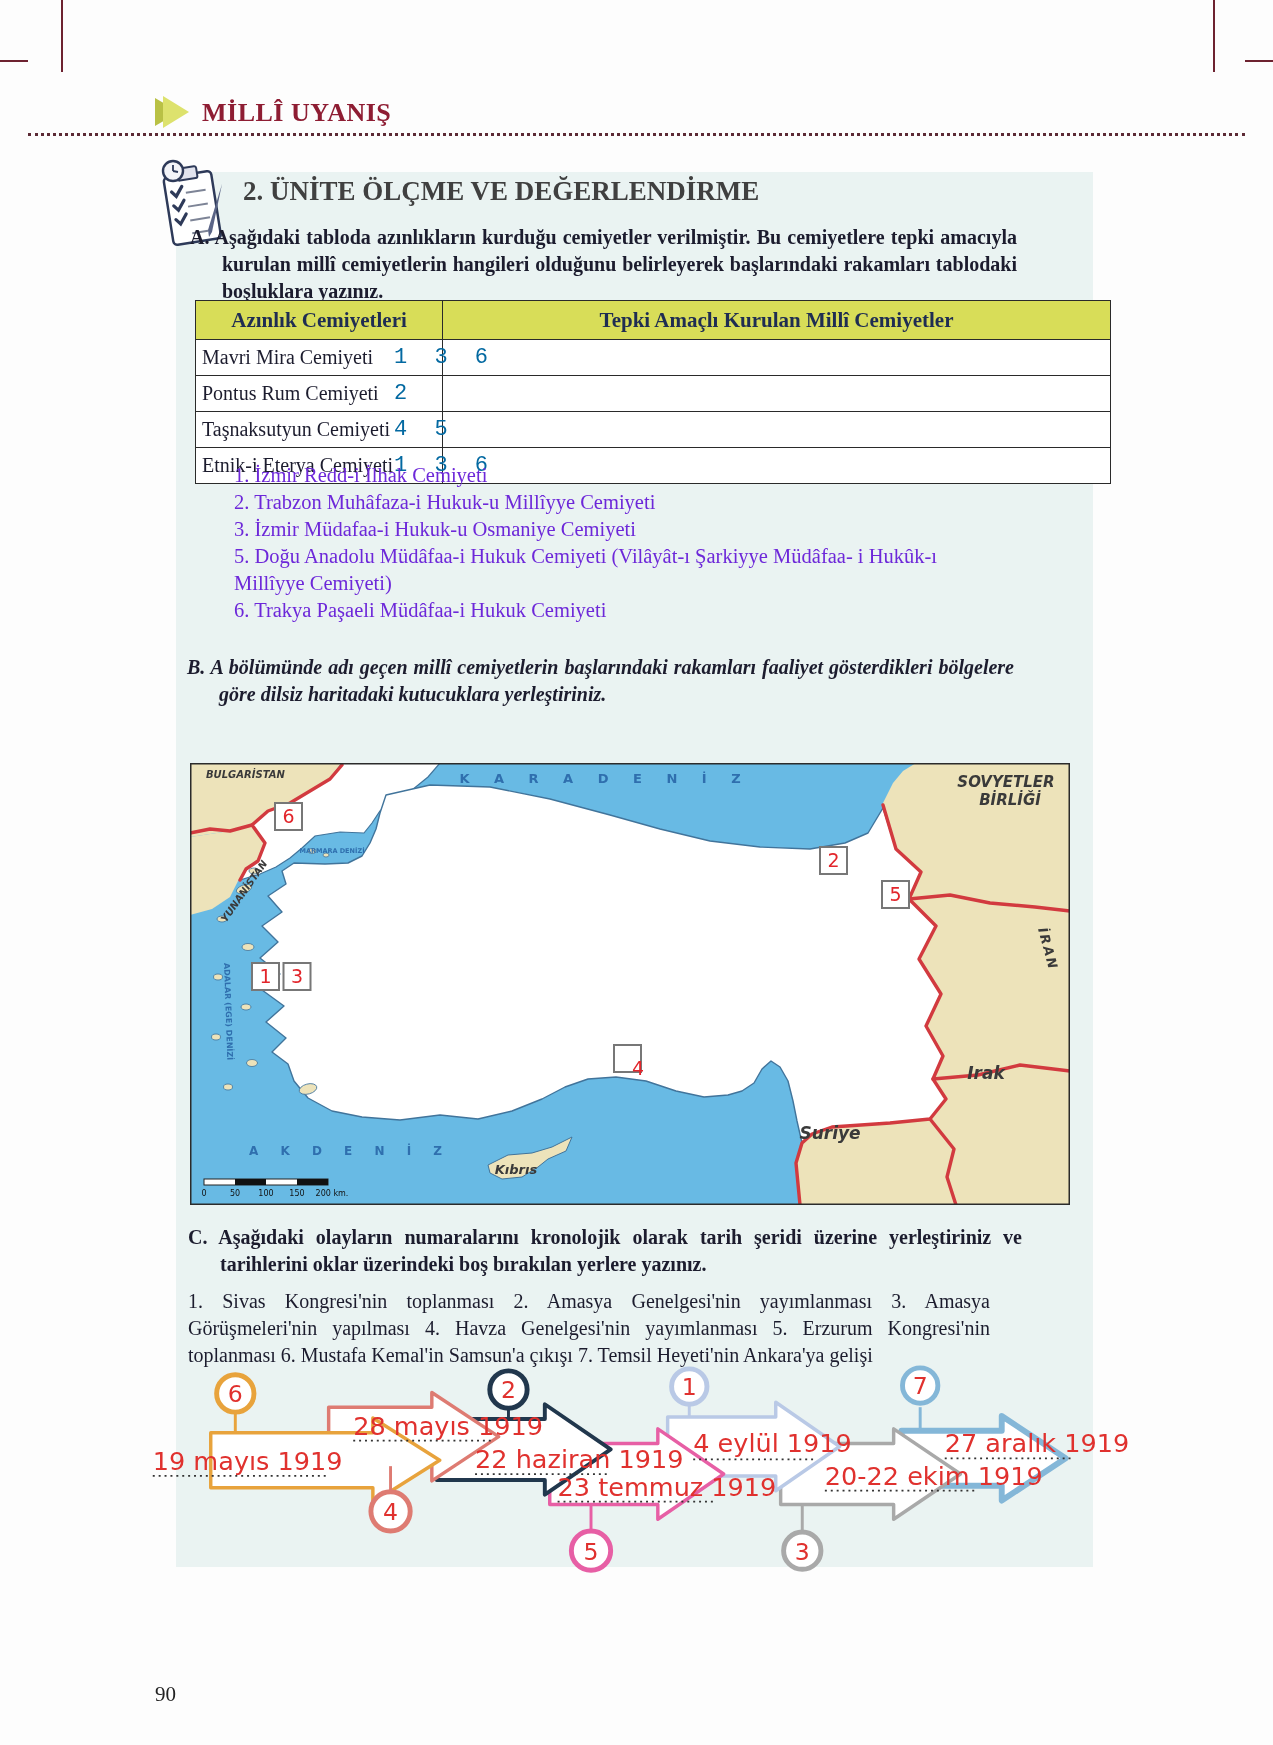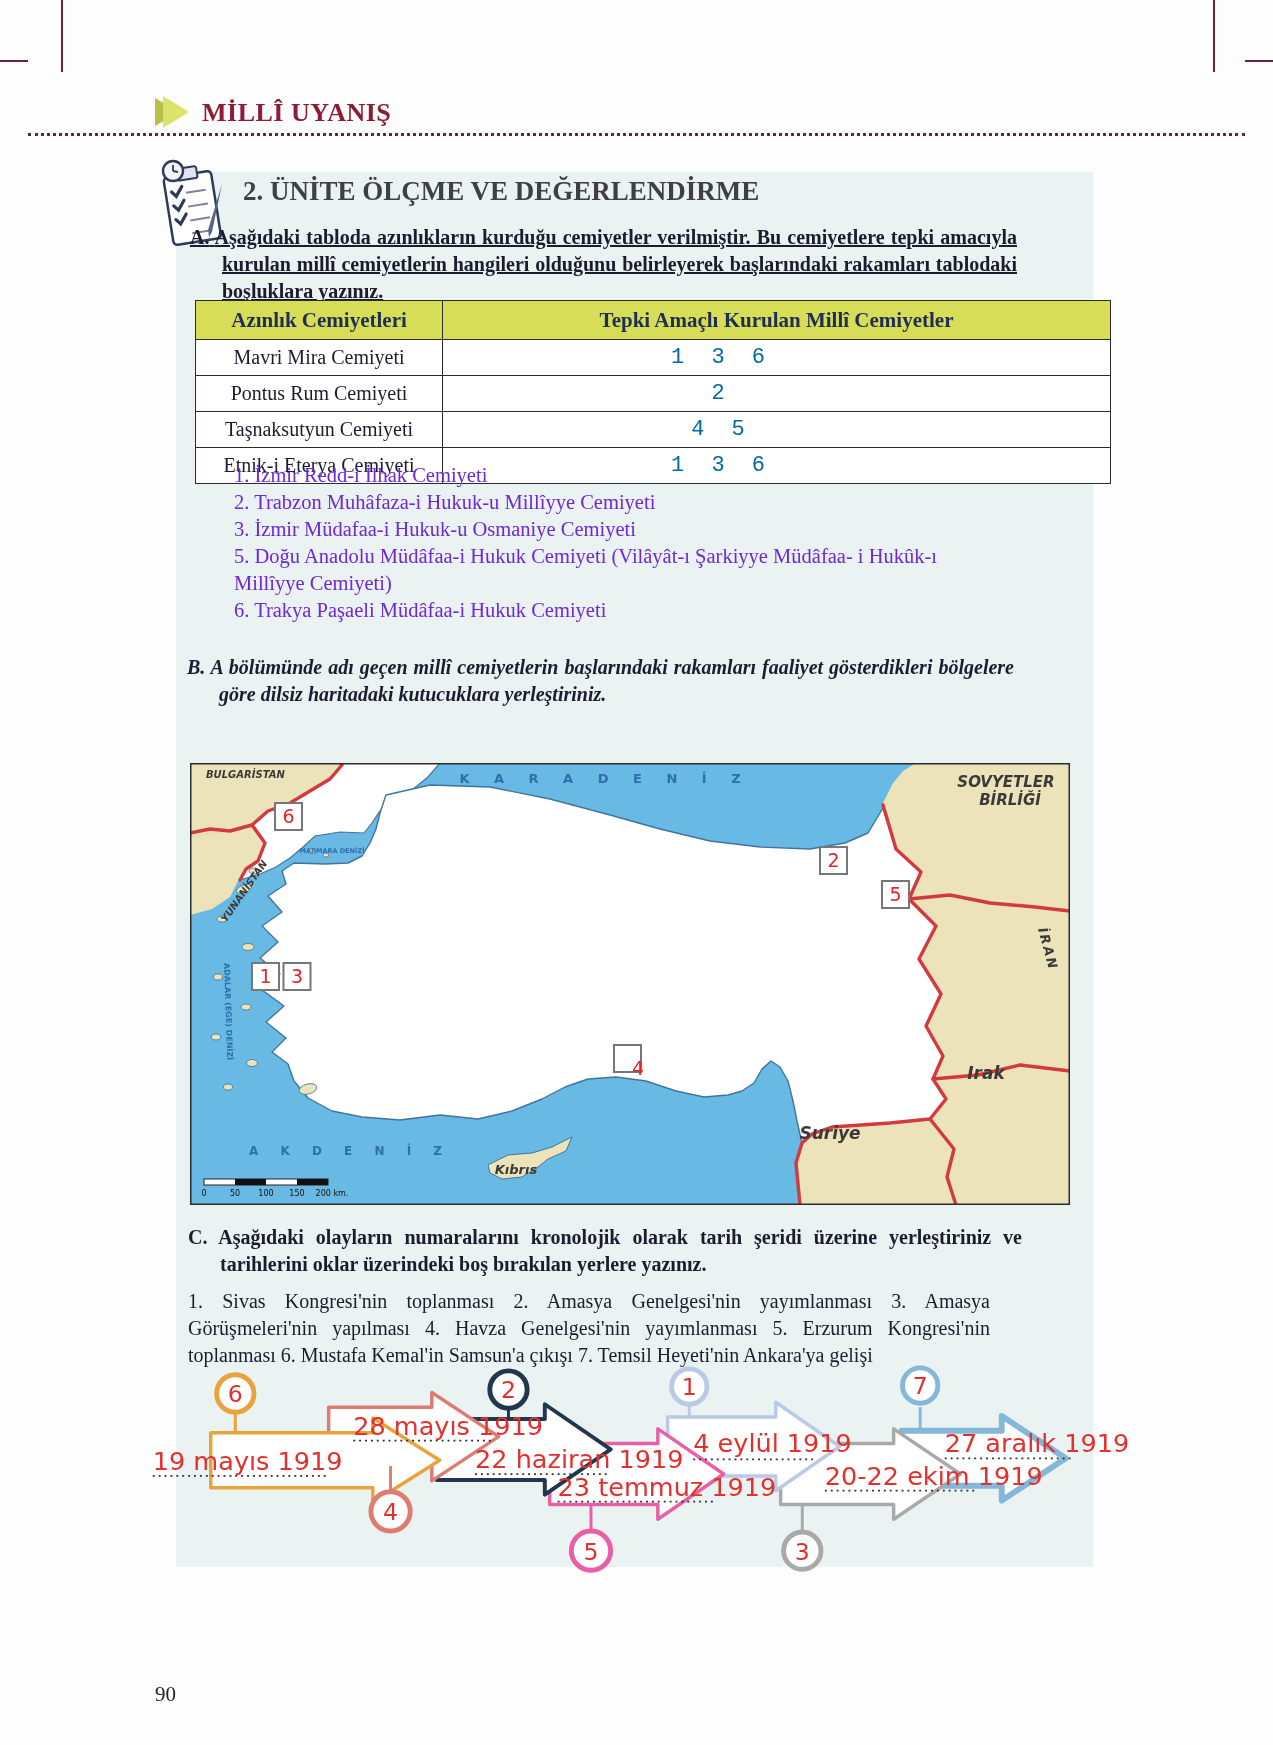--- a/index.html
+++ b/index.html
@@ -24,21 +24,21 @@
     font-weight:bold;padding-left:32px;text-indent:-32px;}
   .para .lbl{font-weight:bold;}
   .plain{font-weight:normal;}
 
   
   #societies-table{position:absolute;left:195px;top:300px;width:916px;border-collapse:collapse;}
   #societies-table th,#societies-table td{border:1.6px solid #2a2a2a;}
   #societies-table th{background:#d8dd58;color:#1f2d52;font-size:21px;font-weight:bold;
     height:34px;padding:2px 6px;}
   #societies-table td{background:#fff;height:31px;font-size:20px;color:#1c1c2e;
-    text-align:center;padding:2px 6px;}
+    text-align:left;padding:2px 6px;}
   #societies-table td.ans{font-family:Liberation Mono, monospace;color:#0369a1;
     font-size:22px;letter-spacing:7px;}
   #societies-table td.ans span{display:inline-block;transform:translateX(-55px);}
   .colname{width:27%;}
 
   #society-list{position:absolute;left:234px;top:462px;width:760px;font-size:20.5px;
     line-height:1.32;color:#6d28d9;}
   #society-list div{margin:0;}
 
   
@@ -86,21 +86,21 @@
       <path d="M18,31 l4,5 l7,-9" fill="none" stroke="#2e3a59" stroke-width="3.2" stroke-linecap="round"></path>
       <path d="M18,45 l4,5 l7,-9" fill="none" stroke="#2e3a59" stroke-width="3.2" stroke-linecap="round"></path>
       <path d="M18,59 l4,5 l7,-9" fill="none" stroke="#2e3a59" stroke-width="3.2" stroke-linecap="round"></path>
     </g>
     <circle cx="17" cy="13" r="10" fill="#f3f4f8" stroke="#2e3a59" stroke-width="2.4"></circle>
     <path d="M17,13 L17,7 M17,13 L22,14" stroke="#2e3a59" stroke-width="1.8" fill="none"></path>
     <path d="M66,26 L56,74 L53,79 L52,72 Z" fill="#5a6486"></path>
   </svg>
   <div id="unit-title">2. ÜNİTE ÖLÇME VE DEĞERLENDİRME</div>
 
-  <div class="para" style="left:190px;top:224px;width:795px;text-decoration:underline;">
+  <div class="para" style="left:190px;top:224px;width:795px;">
     <span class="lbl">A.</span>
     <span>Aşağıdaki tabloda azınlıkların kurduğu cemiyetler verilmiştir. Bu cemiyetlere tepki amacıyla kurulan millî cemiyetlerin hangileri olduğunu belirleyerek başlarındaki rakamları tablodaki boşluklara yazınız.</span>
   </div>
 
   <table id="societies-table">
     <tbody>
         <tr>
       <th class="colname">Azınlık Cemiyetleri</th>
       <th>Tepki Amaçlı Kurulan Millî Cemiyetler</th>
     </tr>

